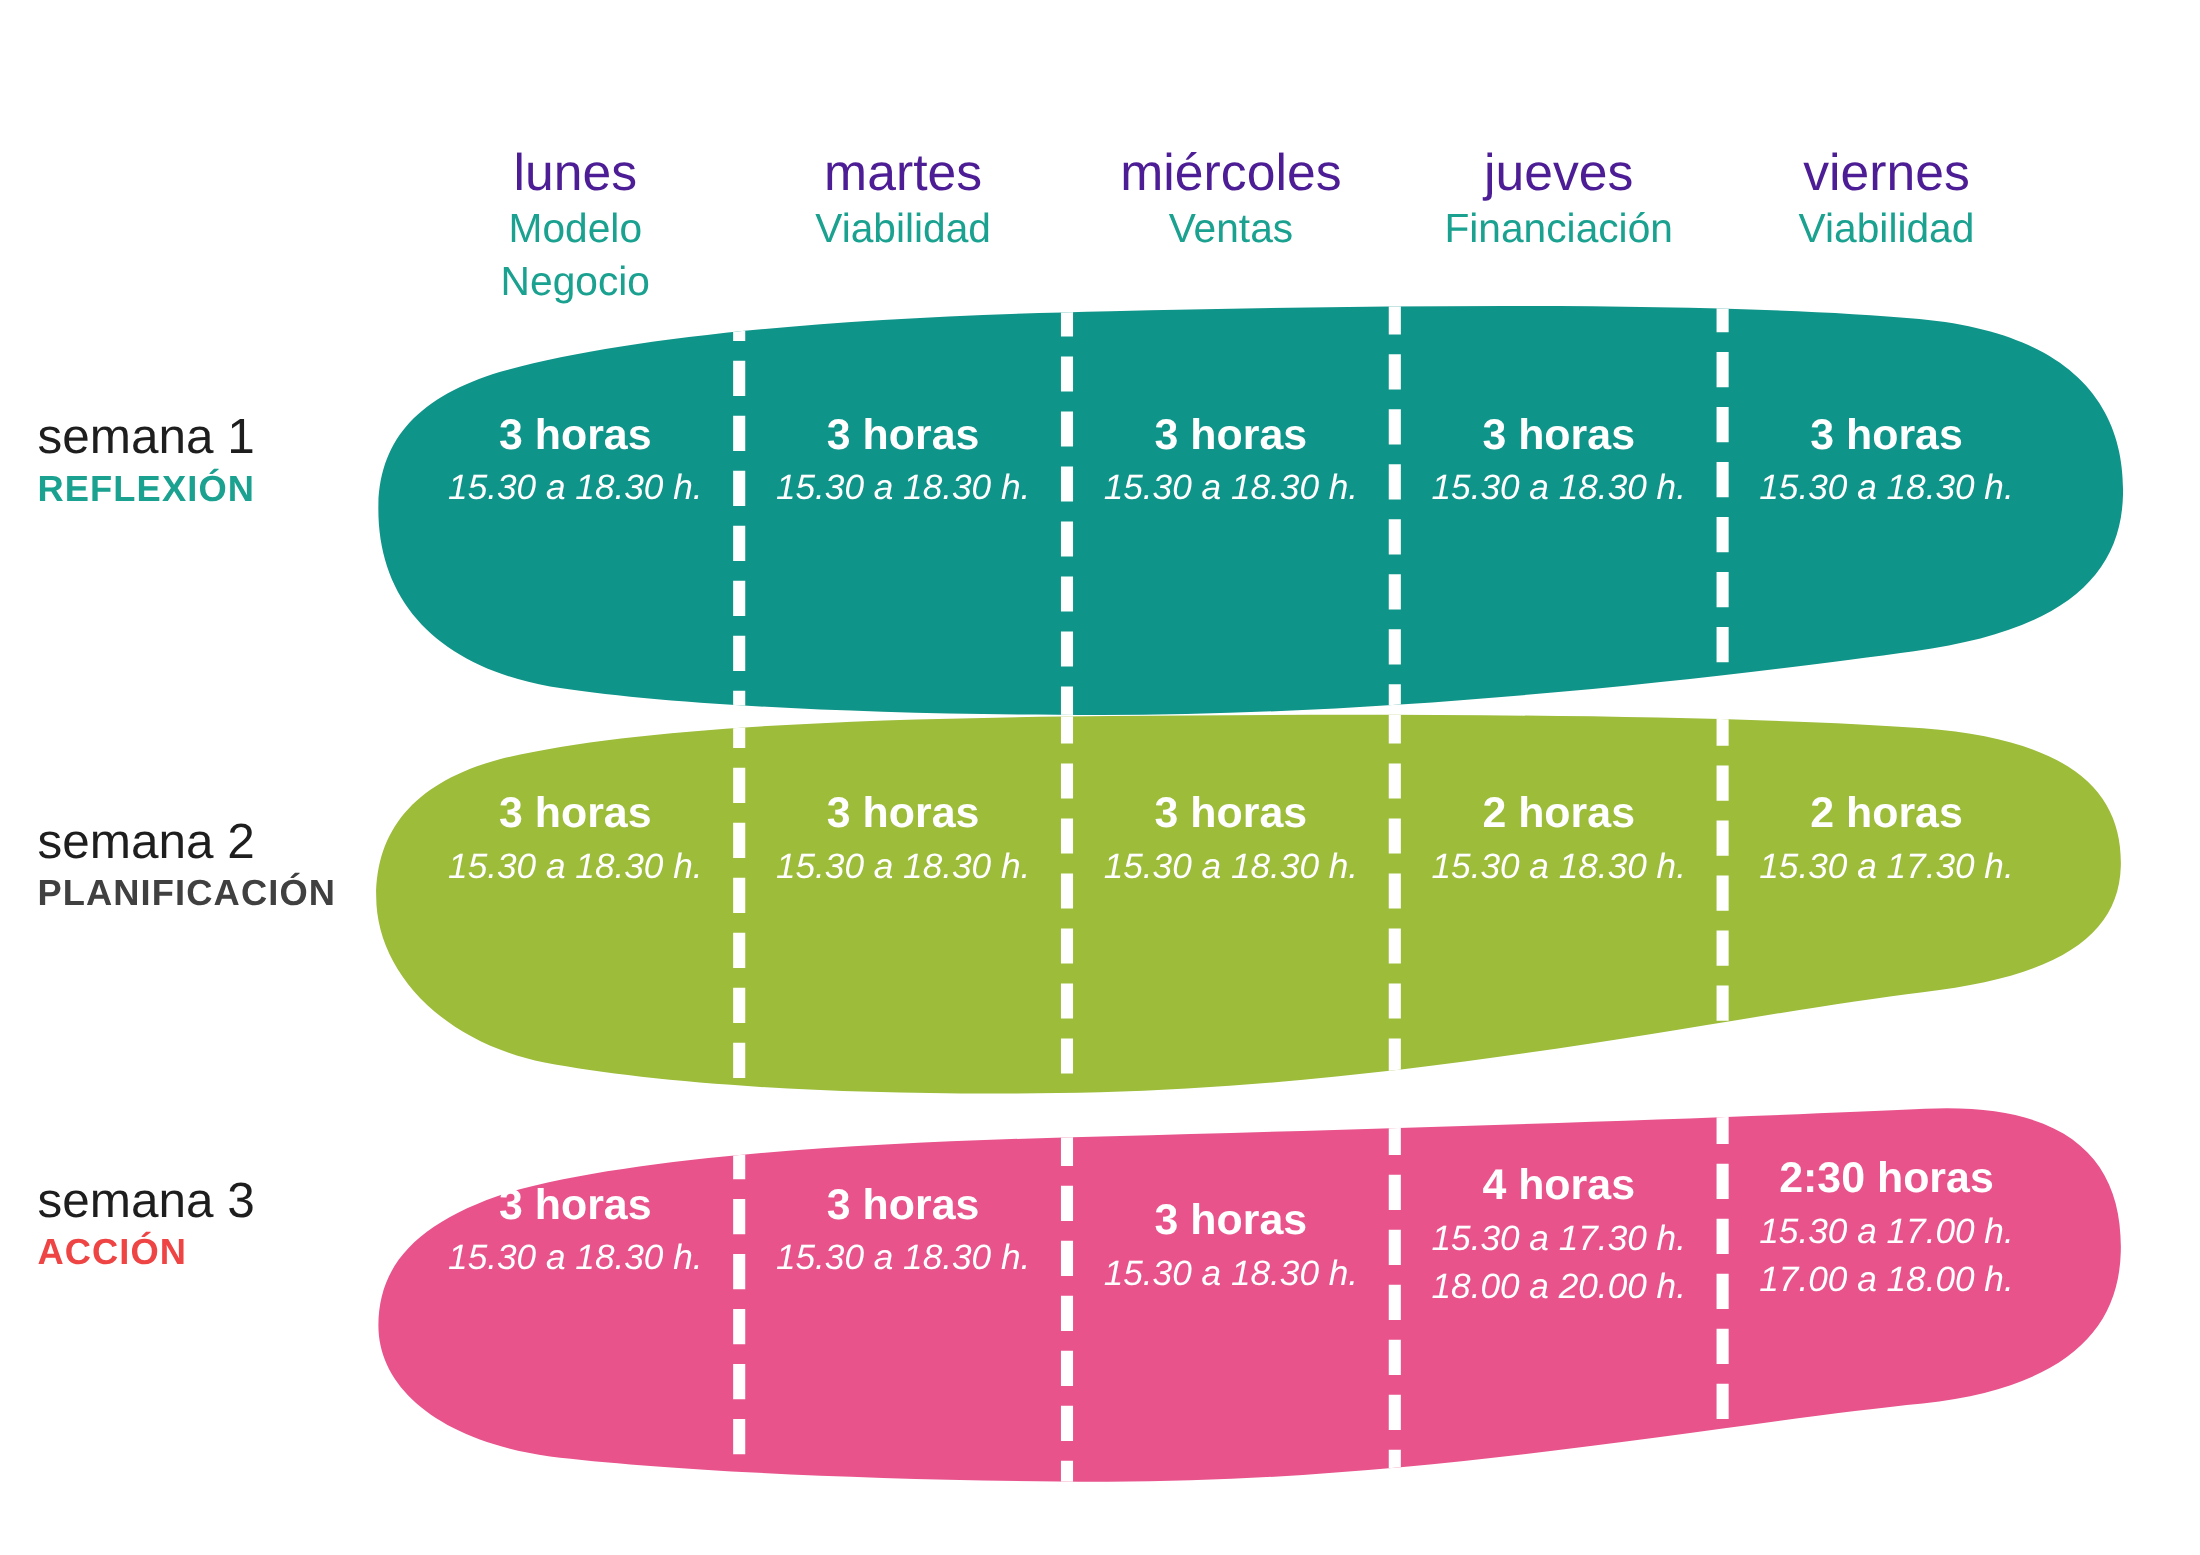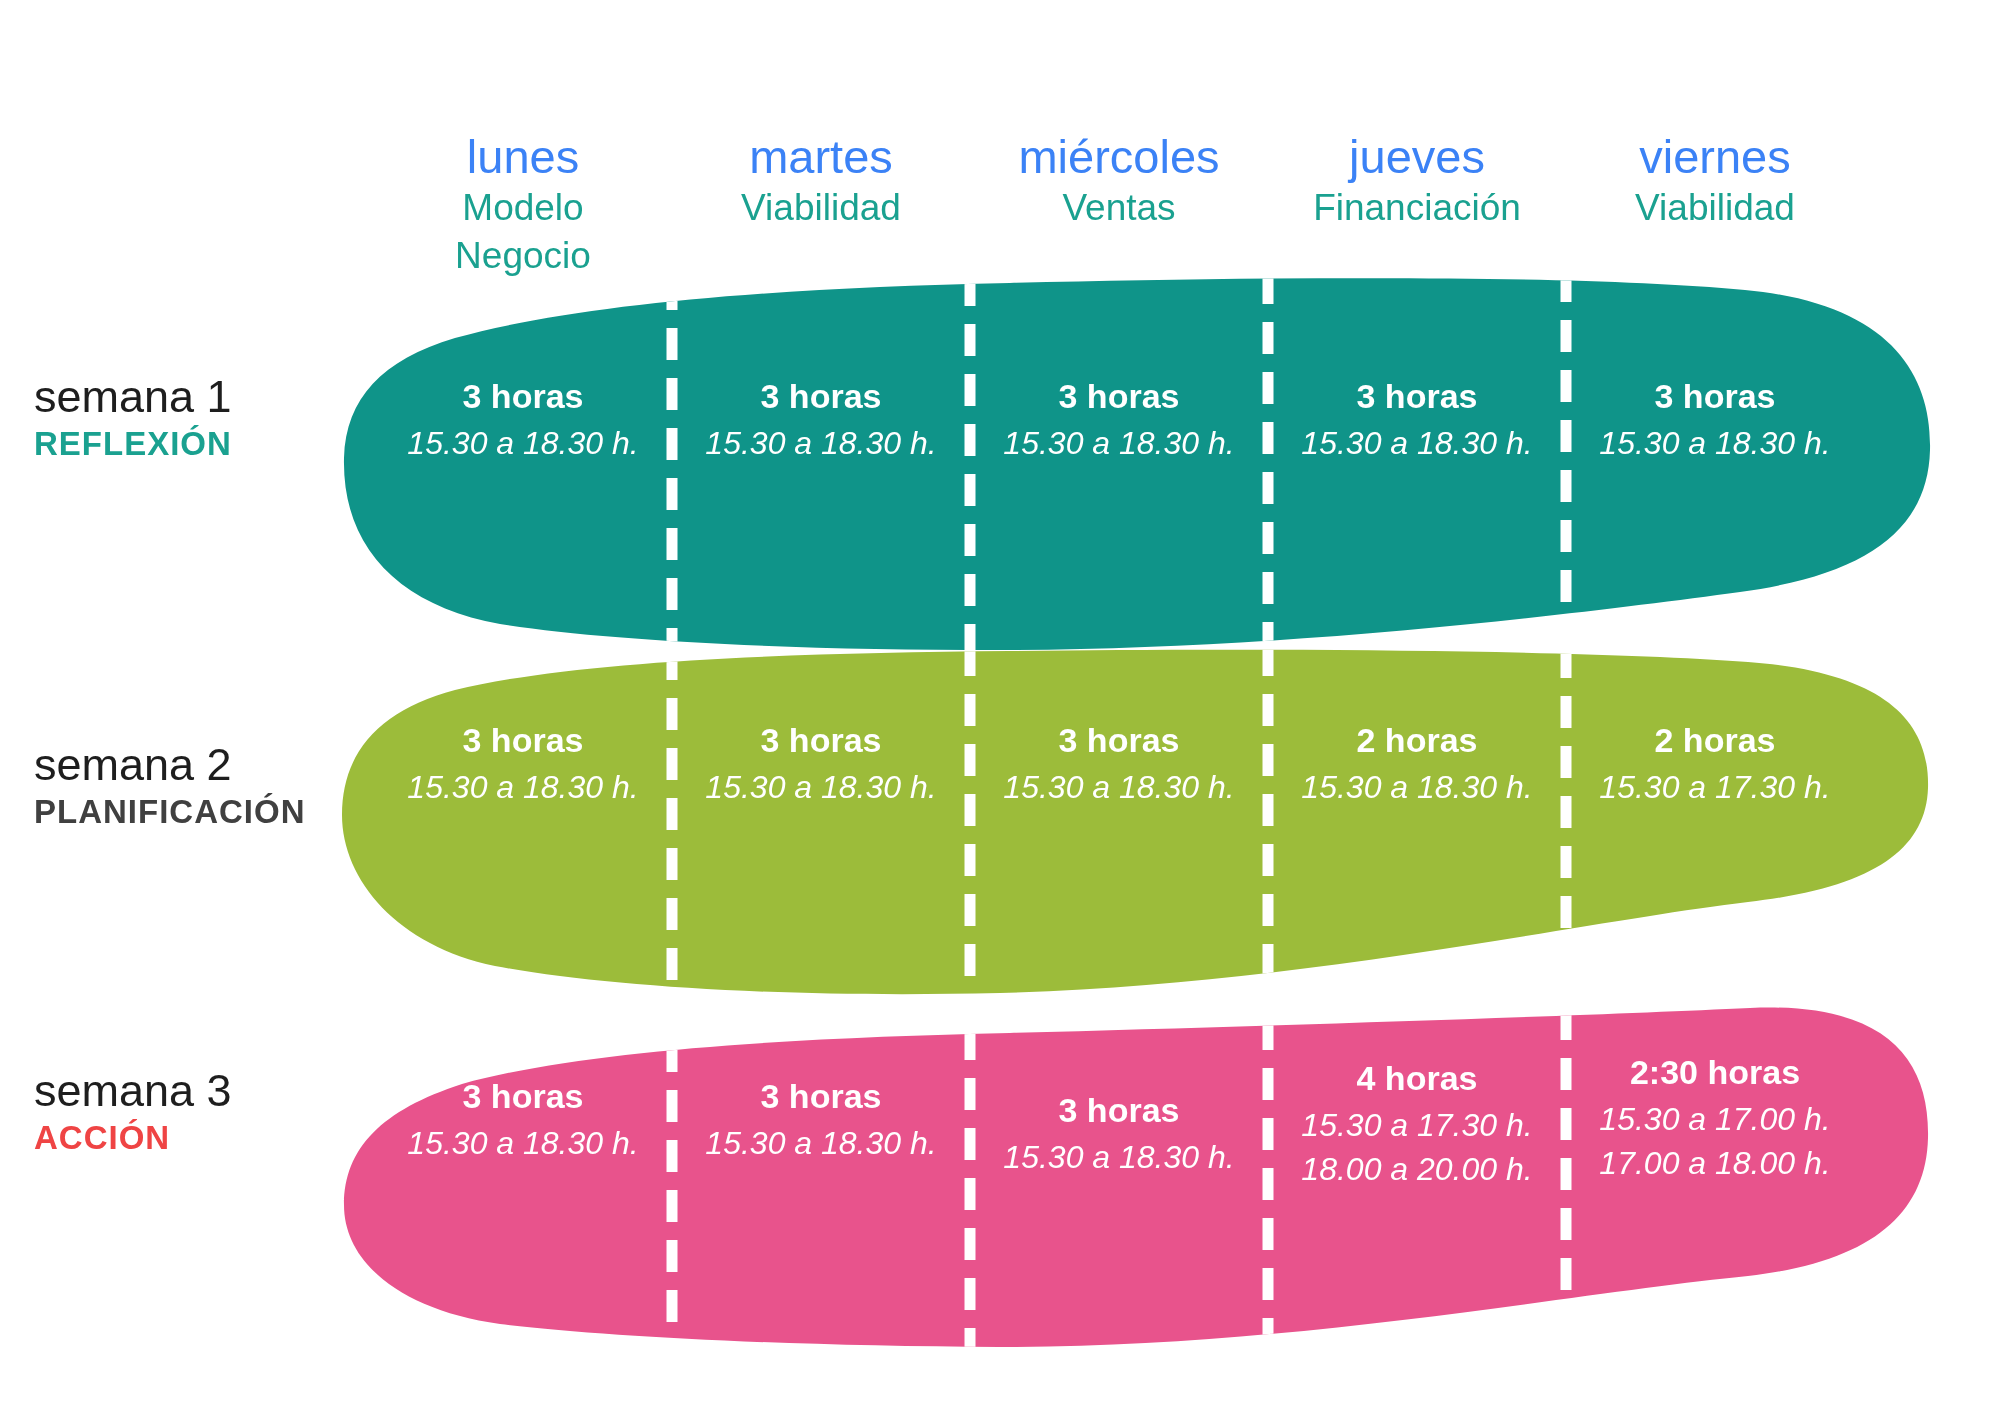--- a/index.html
+++ b/index.html
@@ -3,34 +3,34 @@
 <meta charset="utf-8">
 <style>
   html,body{margin:0;padding:0;background:#ffffff;}
   body{width:2000px;height:1414px;position:relative;overflow:hidden;
        font-family:"Liberation Sans", sans-serif;}
   .canvas{position:absolute;left:0;top:0;width:2000px;height:1414px;}
   svg.bands{position:absolute;left:0;top:0;}
 
   
   .day-col{position:absolute;top:130px;width:300px;text-align:center;}
-  .day-col .day{font-size:47px;color:#3b82f6;font-weight:500;line-height:54px;}
+  .day-col .day{font-size:47px;color:#4c1d95;font-weight:500;line-height:54px;}
   .day-col .topic{font-size:37px;color:#1AA190;font-weight:500;line-height:48px;}
   .colpos1{left:373px}.colpos2{left:671px}.colpos3{left:969px}.colpos4{left:1267px}.colpos5{left:1565px}
 
   
   .week-label{position:absolute;left:34px;width:320px;text-align:left;}
   .week-label .week-name{font-size:45px;color:#1e1e1e;font-weight:500;line-height:50px;}
   .week-label .week-phase{font-size:33px;font-weight:700;letter-spacing:1px;line-height:40px;margin-top:2px;}
   .wl1{top:372px}.wl2{top:740px}.wl3{top:1066px}
   .phase-1{color:#1AA190}.phase-2{color:#404040}.phase-3{color:#ef4444}
 
   
   .cell{position:absolute;width:298px;text-align:center;color:#ffffff;}
-  .cell .hours{font-size:34px;font-weight:700;line-height:40px;margin-bottom:5px;}
+  .cell .hours{font-size:39px;font-weight:700;line-height:40px;margin-bottom:5px;}
   .cell .time{font-size:32px;font-weight:400;line-height:44px;font-style:italic;}
   .w1{top:376px}
   .w2{top:720px}
   .w3{top:1076px}
   .w3.c3{top:1090px}
   .w3.c4{top:1058px}
   .w3.c5{top:1052px}
   .c1{left:374px}.c2{left:672px}.c3{left:970px}.c4{left:1268px}.c5{left:1566px}
 </style>
 </head>

